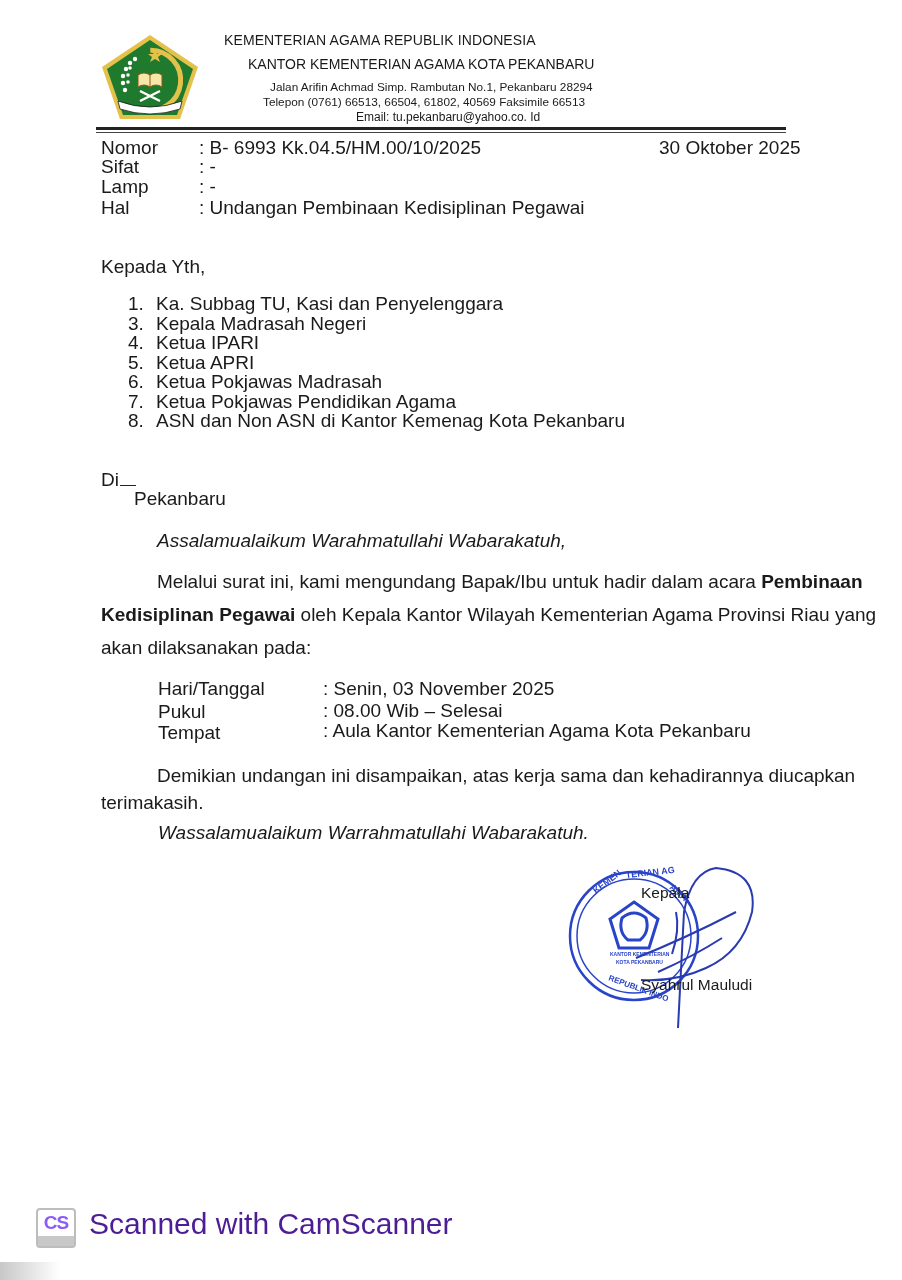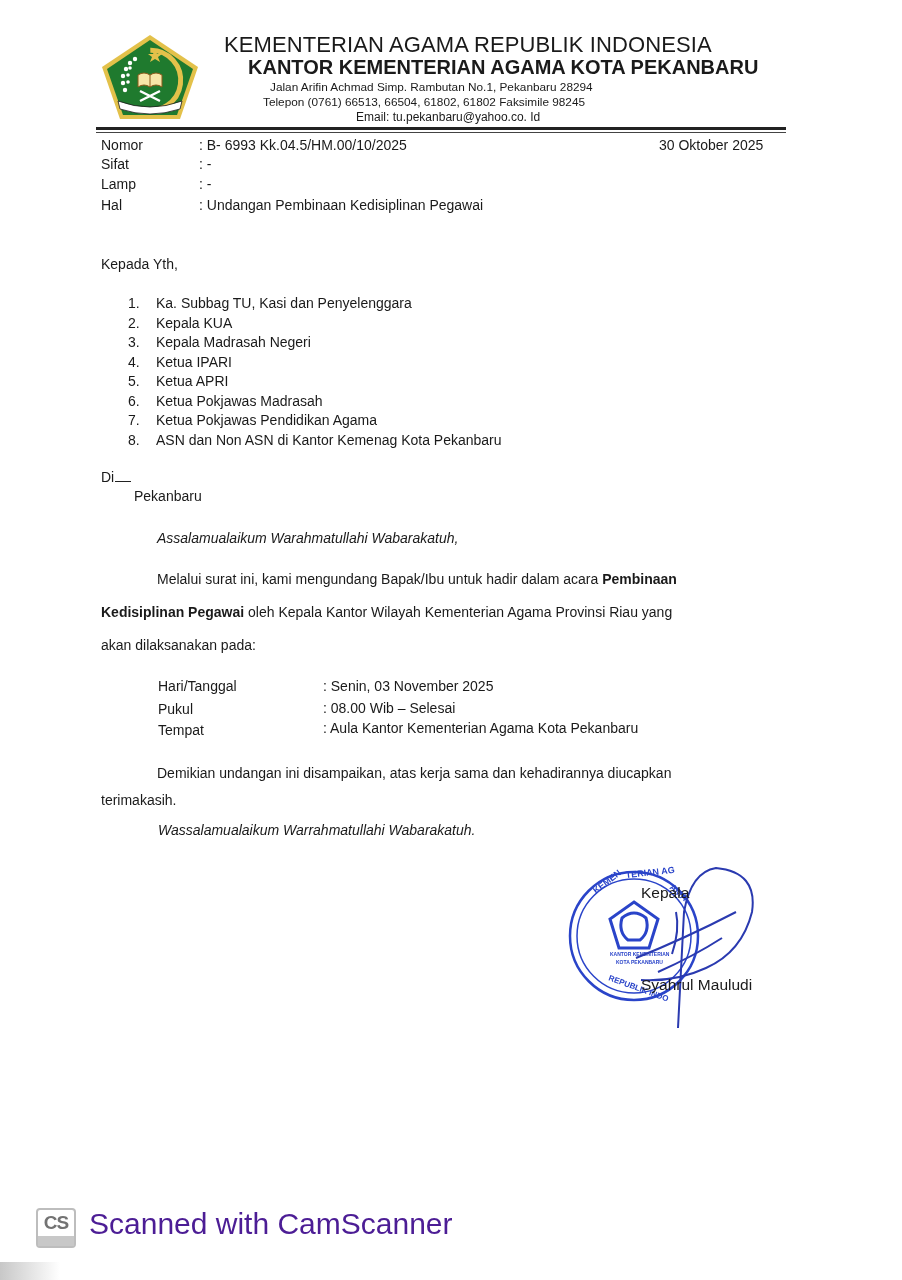--- a/index.html
+++ b/index.html
@@ -5,49 +5,49 @@
     html, body { margin: 0; padding: 0; }
     body {
       width: 902px; height: 1280px; position: relative; overflow: hidden;
       background: #ffffff;
       font-family: "Liberation Sans", sans-serif;
       color: #1a1a1a;
     }
     .abs { position: absolute; }
     
     .logo { left: 100px; top: 33px; width: 100px; height: 88px; }
-    .kop-title { left: 224px; top: 32px; font-size: 22px; letter-spacing: 0.1px; white-space: nowrap; }
-    .kop-sub { left: 248px; top: 56px; font-size: 20px; white-space: nowrap; font-weight: bold; }
+    .kop-title { left: 224px; top: 32px; font-size: 14px; letter-spacing: 0.1px; white-space: nowrap; }
+    .kop-sub { left: 248px; top: 56px; font-size: 14px; white-space: nowrap; }
     .kop-addr { left: 270px; top: 80px; font-size: 11.8px; white-space: nowrap; }
     .kop-tel { left: 263px; top: 95px; font-size: 11.8px; white-space: nowrap; }
     .kop-email { left: 356px; top: 110px; font-size: 12px; white-space: nowrap; }
     .rule-thick { left: 96px; top: 127px; width: 690px; height: 3px; background: #222; }
     .rule-thin { left: 96px; top: 132px; width: 690px; height: 1px; background: #444; }
 
-    .txt { font-size: 14px; white-space: nowrap; }
+    .txt { font-size: 19px; white-space: nowrap; }
     .meta-label { left: 101px; }
     .meta-value { left: 199px; }
     .date { left: 659px; top: 137px; text-align: center; }
 
     .list { left: 128px; top: 294px; }
     .list-row { height: 19.5px; line-height: 19.5px; }
     .list-num { display: inline-block; width: 28px; text-align: left; }
 
     .italic { font-style: italic; }
     .bold { font-weight: bold; }
 
     .detail-label { left: 158px; }
     .detail-value { left: 323px; text-align: right; }
 
     .stamp { left: 566px; top: 852px; width: 200px; height: 180px; }
     .kepala { left: 641px; top: 884px; font-size: 15.5px; text-align: right; }
     .signer { left: 641px; top: 976px; font-size: 15.5px; }
 
     .cs-badge { left: 36px; top: 1208px; width: 40px; height: 40px; border: 2px solid #bdbdbd; border-radius: 4px; box-sizing: border-box; }
-    .cs-badge-text { position: absolute; left: 0; right: 0; top: 2px; text-align: center; font-size: 19px; font-weight: bold; color: #737373; letter-spacing: -1px; }
+    .cs-badge-text { position: absolute; left: 0; right: 0; top: 2px; text-align: center; font-size: 19px; font-weight: bold; color: #8b5cf6; letter-spacing: -1px; }
     .cs-badge-bar { position: absolute; left: 0; right: 0; bottom: 0; height: 10px; background: #c8c8c8; }
     .cs-text { left: 89px; top: 1207px; font-size: 30px; color: #4c1d95; white-space: nowrap; }
     .scan-edge { left: 0; top: 1262px; width: 60px; height: 18px; background: linear-gradient(90deg, #9a9a9a, rgba(255,255,255,0)); opacity: 0.55; }
   </style>
 </head>
 <body>
 
 <div class="abs logo">
   <svg width="100" height="88" viewBox="0 0 100 88">
     <polygon points="50,2 98,34 80,86 20,86 2,34" fill="#e3c14a"></polygon>
@@ -67,39 +67,38 @@
     <polygon points="55,16 57,21 62,21 58,24 60,29 55,26 50,29 52,24 48,21 53,21" fill="#e3c14a"></polygon>
     <path d="M38,42 Q44,38 50,42 Q56,38 62,42 L62,54 Q56,50 50,54 Q44,50 38,54 Z" fill="#f6e7a8" stroke="#8a5a1a" stroke-width="1"></path>
     <line x1="50" y1="42" x2="50" y2="54" stroke="#8a5a1a" stroke-width="1"></line>
     <path d="M40,58 L60,68 M60,58 L40,68" stroke="#ffffff" stroke-width="2.5"></path>
     <path d="M18,68 Q50,80 82,68 L80,76 Q50,86 20,76 Z" fill="#ffffff" stroke="#1a1a1a" stroke-width="0.8"></path>
   </svg>
 </div>
 <div class="abs kop-title">KEMENTERIAN AGAMA REPUBLIK INDONESIA</div>
 <div class="abs kop-sub">KANTOR KEMENTERIAN AGAMA KOTA PEKANBARU</div>
 <div class="abs kop-addr">Jalan Arifin Achmad  Simp.  Rambutan No.1, Pekanbaru 28294</div>
-<div class="abs kop-tel">Telepon (0761) 66513, 66504, 61802, 61802 Faksimile 98245</div>
+<div class="abs kop-tel">Telepon (0761) 66513, 66504, 61802, 40569 Faksimile 66513</div>
 <div class="abs kop-email">Email: tu.pekanbaru@yahoo.co. Id</div>
 <div class="abs rule-thick"></div>
 <div class="abs rule-thin"></div>
 
 <div class="abs txt date">30 Oktober 2025</div>
 <div class="abs txt meta-label" style="top:137px">Nomor</div>
 <div class="abs txt meta-value" style="top:137px">: B- 6993 Kk.04.5/HM.00/10/2025</div>
 <div class="abs txt meta-label" style="top:156px">Sifat</div>
 <div class="abs txt meta-value" style="top:156px">: -</div>
 <div class="abs txt meta-label" style="top:176px">Lamp</div>
 <div class="abs txt meta-value" style="top:176px">: -</div>
 <div class="abs txt meta-label" style="top:197px">Hal</div>
 <div class="abs txt meta-value" style="top:197px">: Undangan Pembinaan Kedisiplinan Pegawai</div>
 
 <div class="abs txt" style="left:101px; top:256px">Kepada Yth,</div>
 <div class="abs txt list">
   <div class="list-row"><span class="list-num">1.</span><span>Ka. Subbag TU, Kasi dan Penyelenggara</span></div>
-  <div class="list-row"><span class="list-num">2.</span><span>Kepala KUA</span></div>
   <div class="list-row"><span class="list-num">3.</span><span>Kepala Madrasah Negeri</span></div>
   <div class="list-row"><span class="list-num">4.</span><span>Ketua IPARI</span></div>
   <div class="list-row"><span class="list-num">5.</span><span>Ketua APRI</span></div>
   <div class="list-row"><span class="list-num">6.</span><span>Ketua Pokjawas Madrasah</span></div>
   <div class="list-row"><span class="list-num">7.</span><span>Ketua Pokjawas Pendidikan Agama</span></div>
   <div class="list-row"><span class="list-num">8.</span><span>ASN dan Non ASN di Kantor Kemenag Kota Pekanbaru</span></div>
 </div>
 
 <div class="abs txt" style="left:101px; top:469px"><span>Di</span><span style="display:inline-block; width:16px; border-bottom:1.5px solid #222; margin-left:1px;"></span></div>
 <div class="abs txt" style="left:134px; top:488px">Pekanbaru</div>

